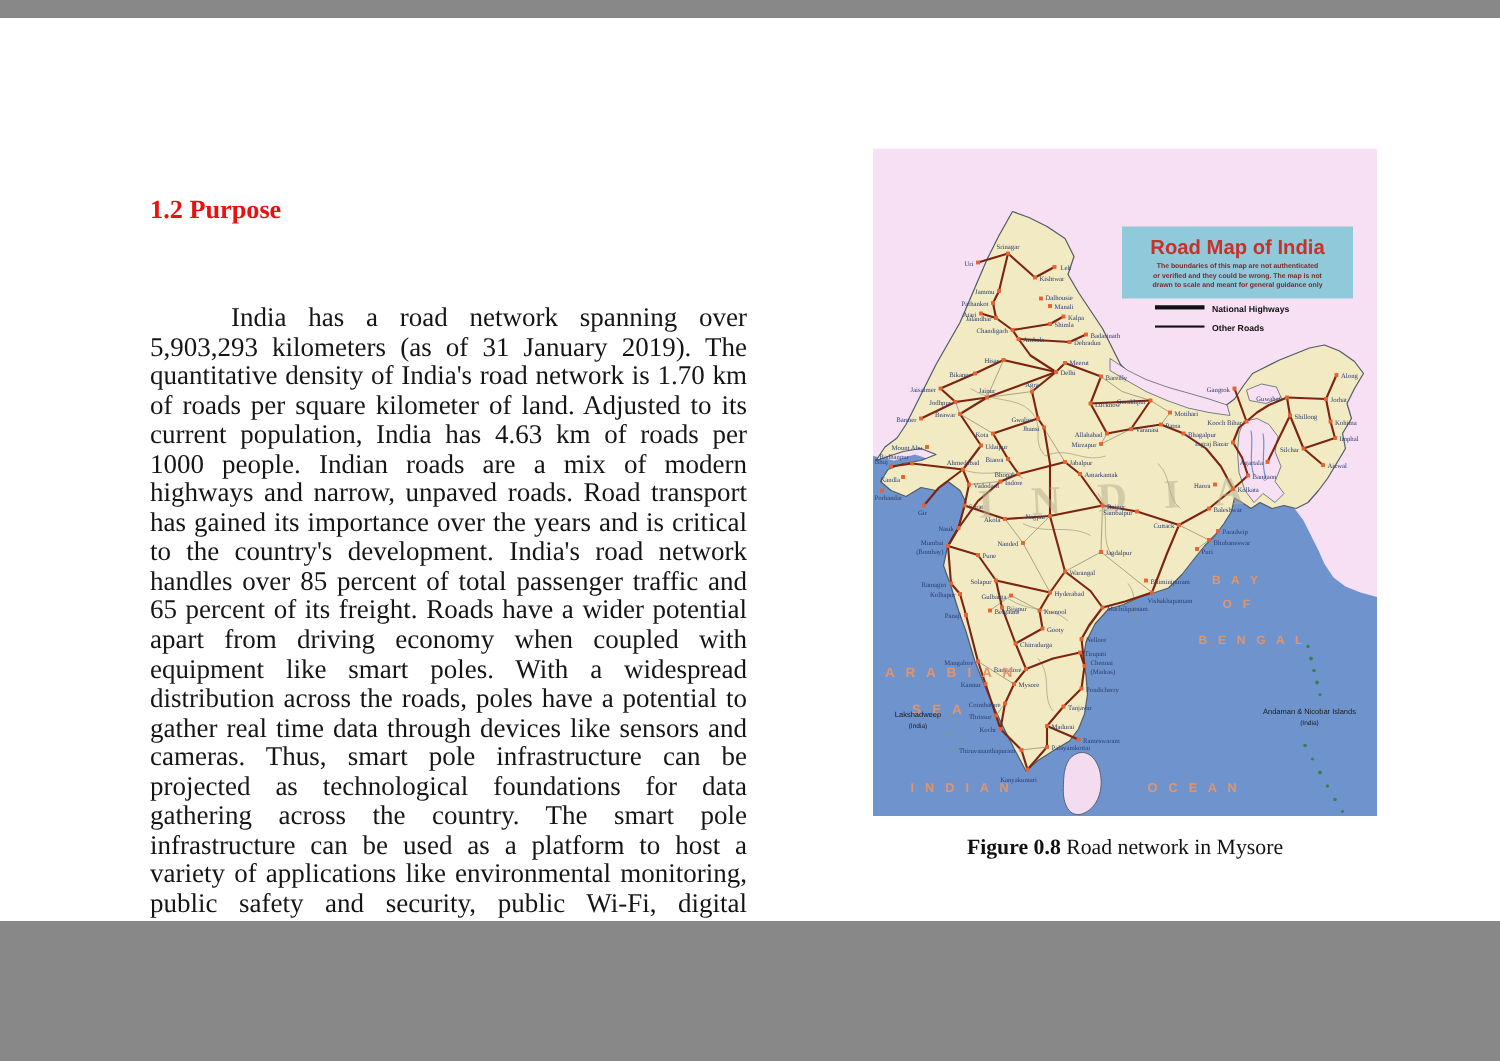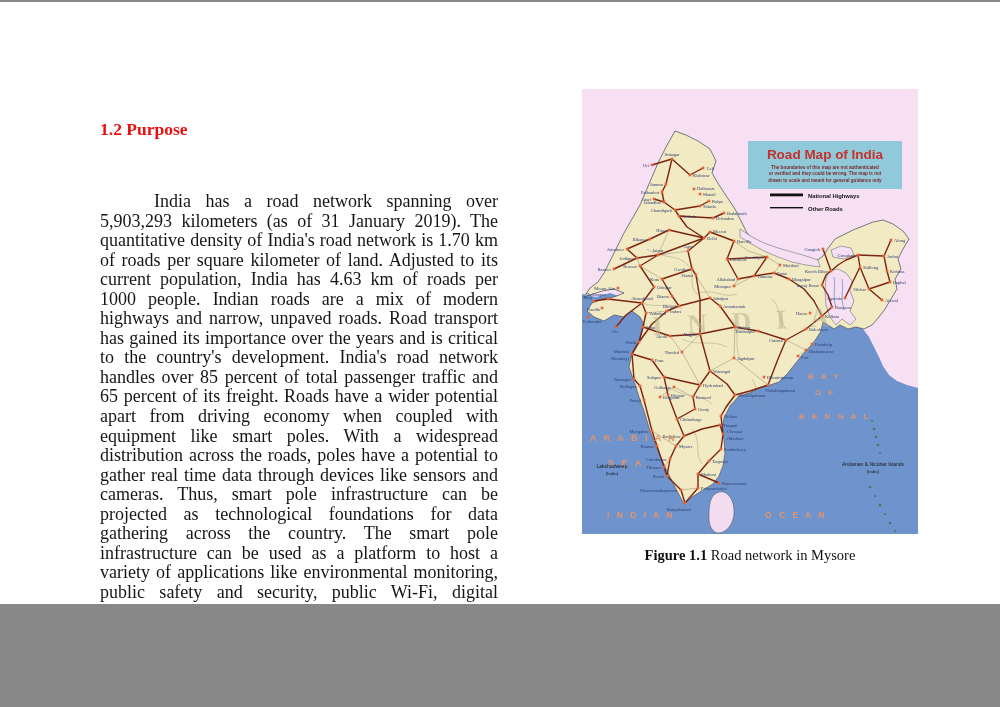--- a/index.html
+++ b/index.html
@@ -1,16 +1,16 @@
 <!DOCTYPE html>
 <html><head>
 <meta charset="utf-8">
 <style>
   html,body{margin:0;padding:0;background:#888;}
-  .page{position:relative;width:1000px;height:602px;background:#ffffff;margin:2px auto;
+  .page{position:relative;width:1000px;height:602px;background:#ffffff;margin:12px auto;
         font-family:"Liberation Serif","DejaVu Serif",serif;overflow:hidden;}
   .heading{position:absolute;left:100px;top:117px;font-size:17.5px;font-weight:bold;color:#ea1010;}
   .body-par{position:absolute;left:100px;top:172px;width:398px;font-size:18px;line-height:19.55px;
             text-align:justify;text-indent:54px;color:#151515;}
   .figure{position:absolute;left:582px;top:87px;width:336px;height:445px;}
   .figure svg{display:block;}
   .caption{position:absolute;left:582px;top:545px;width:336px;text-align:center;font-size:14.5px;color:#111;}
   .caption b{font-weight:bold;}
   .pagenum{position:absolute;left:917px;top:645px;font-size:13px;color:#222;}
 </style>
@@ -412,17 +412,17 @@
       <g font-family="Liberation Sans, sans-serif">
         <rect x="188" y="104.5" width="33" height="2.8" fill="#111"></rect>
         <text x="226" y="109" font-size="5.8" font-weight="bold" fill="#111">National Highways</text>
         <rect x="188" y="118" width="33" height="1.4" fill="#111"></rect>
         <text x="226" y="121.5" font-size="5.8" font-weight="bold" fill="#111">Other Roads</text>
       </g>
     </svg>
   </div>
 
   <div class="caption">
-    <b>Figure 1.1</b><span> Road network in Mysore</span>
+    <b>Figure 0.8</b><span> Road network in Mysore</span>
   </div>
 
   <div class="pagenum">2</div>
 </div>
 
 </body></html>

